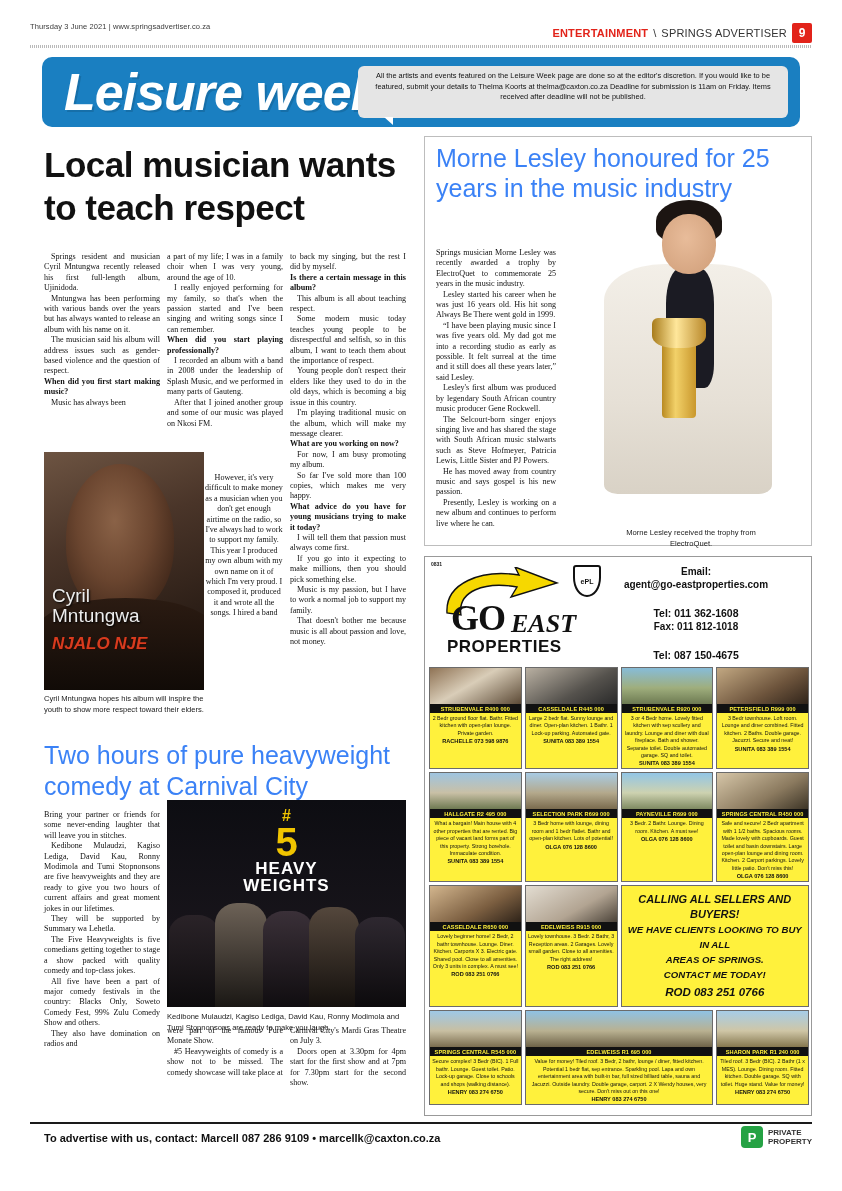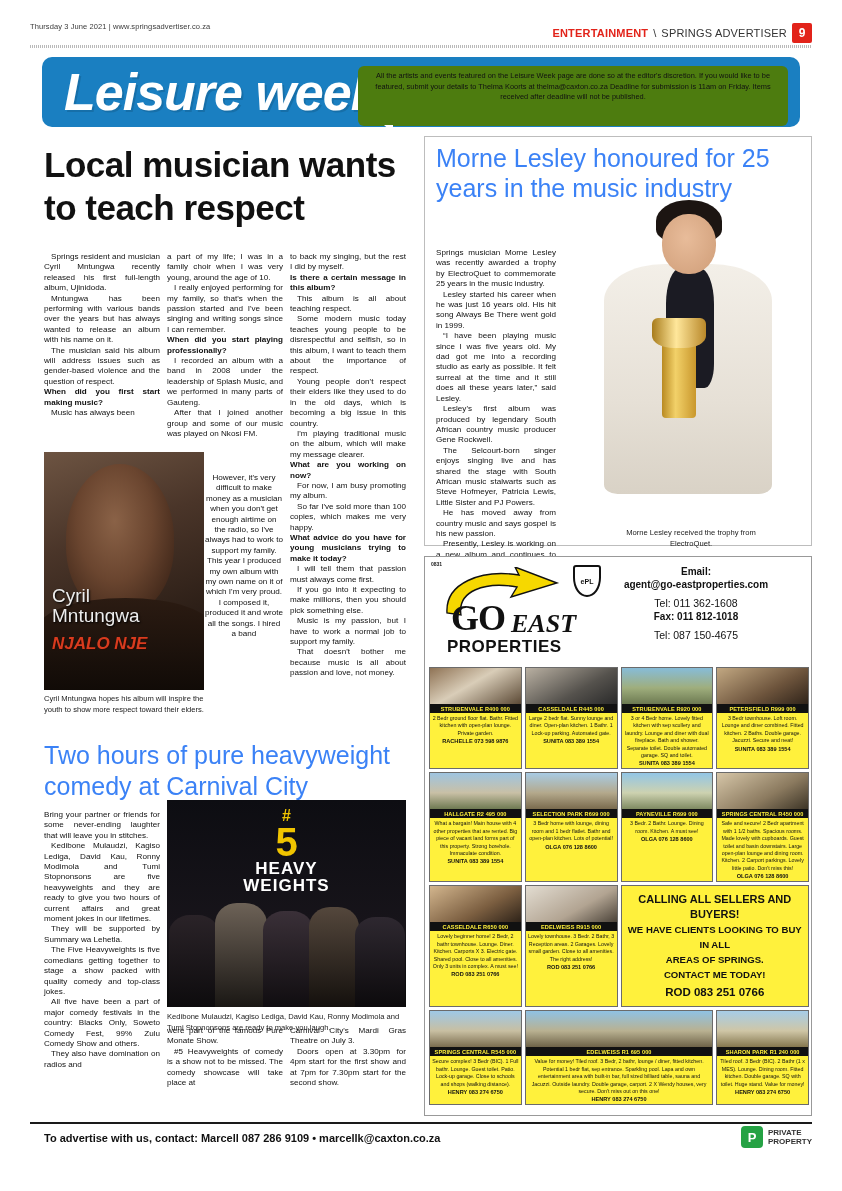--- a/index.html
+++ b/index.html
@@ -47,40 +47,40 @@
     background: #1a7fc1; border-radius: 10px;
   }
   .banner-title {
     position: absolute; left: 22px; top: 8px;
     font-family: "Liberation Sans", sans-serif;
     font-size: 52px; font-weight: bold; font-style: italic; color: #ffffff;
     letter-spacing: -1px; line-height: 54px;
     text-shadow: 2px 2px 0 rgba(0,0,0,.12);
   }
   .banner-bubble {
-    position: absolute; right: 12px; top: 9px; width: 430px; height: 60px;
-    background: #4d7c0f; border-radius: 6px;
+    position: absolute; right: 12px; top: 9px; width: 430px; height: 52px;
+    background: #e5e5e5; border-radius: 6px;
     padding: 5px 8px;
     font-family: "Liberation Sans", sans-serif;
     font-size: 7.4px; line-height: 10.6px; color: #111; text-align: center;
   }
   .banner-bubble:after {
     content: ""; position: absolute; left: 26px; bottom: -7px;
     border-left: 9px solid transparent; border-right: 0 solid transparent;
     border-top: 8px solid #fff;
   }
 
   
   .hl-serif-bold {
     font-family: "Liberation Sans", sans-serif; font-weight: bold;
     color: #111; letter-spacing: -.5px;
   }
   .hl-light { font-family: "Liberation Sans", sans-serif; color: #3b82f6; font-weight: normal; }
   .body-col {
-    font-family: Liberation Sans, sans-serif;
+    font-family: Liberation Serif, serif;
     font-size: 8.1px; line-height: 10.4px; color: #111; text-align: justify;
   }
   .body-col p { text-indent: 7px; margin: 0; }
   .body-col p.noind { text-indent: 0; }
   .body-col p.q { font-weight: bold; text-indent: 0; }
   .caption {
     font-family: "Liberation Sans", sans-serif;
     font-size: 7.6px; line-height: 10.5px; color: #1a1a1a;
   }
 
@@ -196,42 +196,42 @@
     border-radius: 3px 3px 50% 50% / 3px 3px 60% 60%;
     display: flex; align-items: center; justify-content: center;
     font-family:"Liberation Sans",sans-serif; font-size: 7px; font-weight: bold; color:#111;
   }
   .ad-contact {
     position: absolute; right: 10px; top: 8px; width: 210px; text-align: center;
     font-family: "Liberation Sans", sans-serif; color: #111;
   }
   .ad-contact .lbl { font-size: 10px; font-weight: bold; line-height: 13px; }
   .ad-contact .eml { font-size: 10px; font-weight: bold; line-height: 13px; }
-  .ad-contact .tel { font-size: 10.5px; font-weight: normal; line-height: 14px; margin-top: 5px; }
+  .ad-contact .tel { font-size: 10.5px; font-weight: bold; line-height: 14px; margin-top: 15px; }
 
   .ad-grid { position: absolute; left: 4px; top: 110px; width: 380px; }
   .ad-row { display: flex; gap: 3px; margin-bottom: 3px; }
   .ad-card { width: 93px; border: 1px solid #6b6b6b; background: #fff13c; position: relative; }
   .ad-img { height: 36px; width: 100%; }
   .ad-ttl {
     background: #111; color: #fff13c; font-family:"Liberation Sans",sans-serif;
     font-size: 5.6px; font-weight: bold; text-align: center; padding: 1.5px 0; letter-spacing: .1px;
   }
   .ad-desc {
     font-family: "Liberation Sans", sans-serif; font-size: 5.3px; line-height: 7.4px;
     text-align: center; color: #111; padding: 2px 2px 1px;
   }
   .ad-agent {
     font-family: "Liberation Sans", sans-serif; font-size: 5.6px; font-weight: bold;
     text-align: center; color: #111; padding: 0 1px 2px;
   }
   .ad-cta {
     width: 189px; border: 1px solid #6b6b6b; background: #fff13c;
     display: flex; flex-direction: column; align-items: center; justify-content: center;
-    padding: 6px 4px; text-align: center;
+    padding: 6px 4px; text-align: center; font-style: italic;
   }
   .ad-cta div {
     font-family: "Liberation Sans", sans-serif; font-weight: bold; color: #111;
     line-height: 15px;
   }
   .cta1 { font-size: 11px; }
   .cta2 { font-size: 9.6px; }
   .cta3 { font-size: 11.5px; margin-top: 3px; }
 
   

